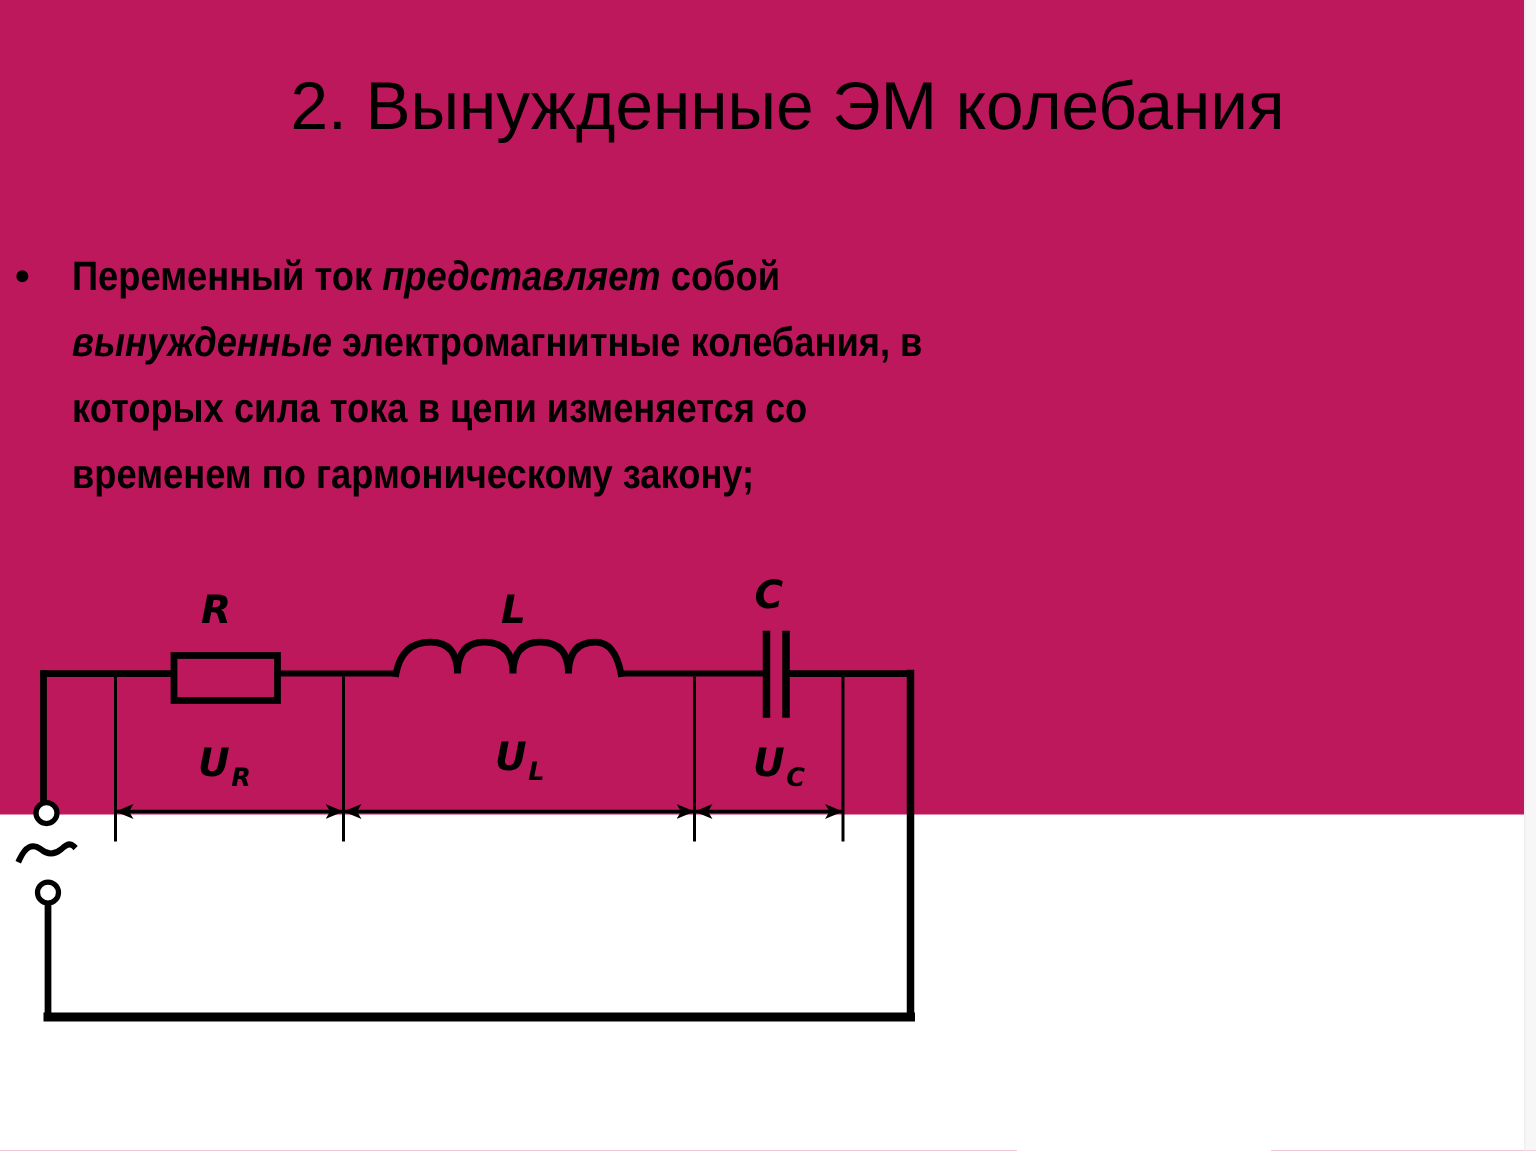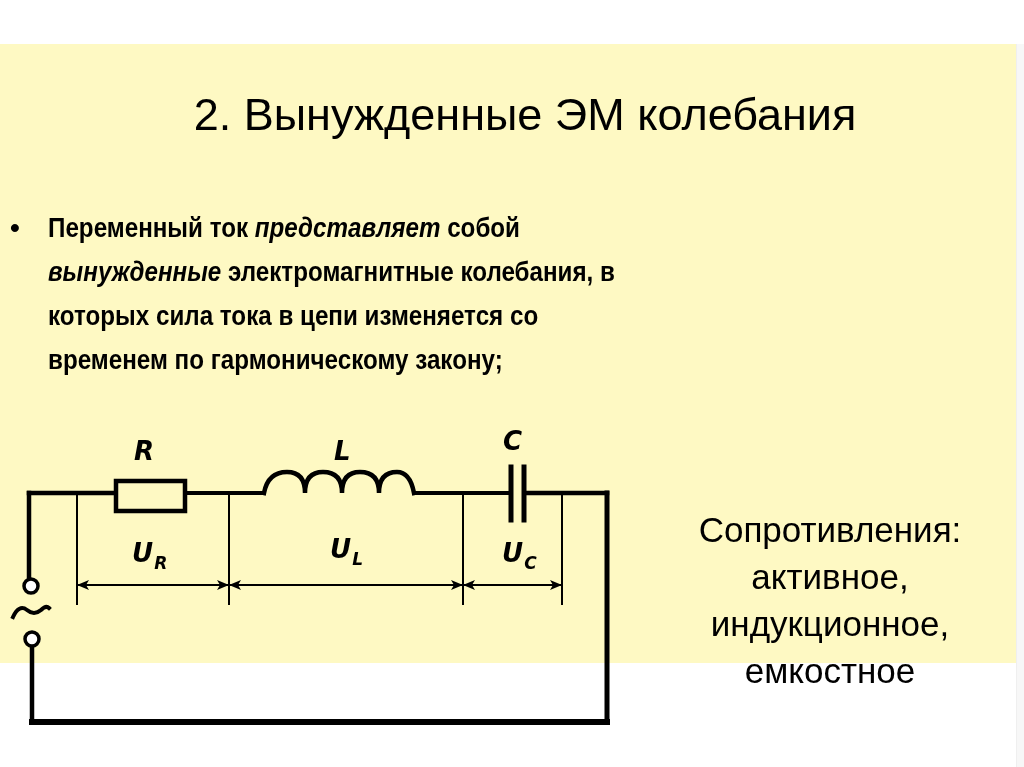--- a/index.html
+++ b/index.html
@@ -12,23 +12,22 @@
       height: 767px;
       position: relative;
       overflow: hidden;
       font-family: "Liberation Sans", sans-serif;
       color: #000000;
     }
     .slide {
       position: absolute;
       left: 0; top: 0;
       width: 1024px;
-      height: 619px;
-      background: #fef9c3;
-      margin-top: 44px;
+      height: 543px;
+      background: #be185d;
     }
     .right-edge {
       position: absolute;
       right: 0; top: 0;
       width: 7px;
       height: 767px;
       background: #f7f7f7;
       border-left: 1px solid #efefef;
     }
     .title {
@@ -171,20 +170,14 @@
 
     <div class="circuit-label" style="left:134px; top:22px;">R</div>
     <div class="circuit-label" style="left:334px; top:22px;">L</div>
     <div class="circuit-label" style="left:503px; top:12px;">C</div>
 
     <div class="circuit-label" style="left:132px; top:124px;"><span>U</span><sub>R</sub></div>
     <div class="circuit-label" style="left:330px; top:120px;"><span>U</span><sub>L</sub></div>
     <div class="circuit-label" style="left:502px; top:124px;"><span>U</span><sub>C</sub></div>
   </div>
 
-  <div class="resistances">
-    <span class="line">Сопротивления:</span>
-    <span class="line">активное,</span>
-    <span class="line">индукционное,</span>
-    <span class="line">емкостное</span>
-  </div>
 
 </div>
 
 </body></html>

